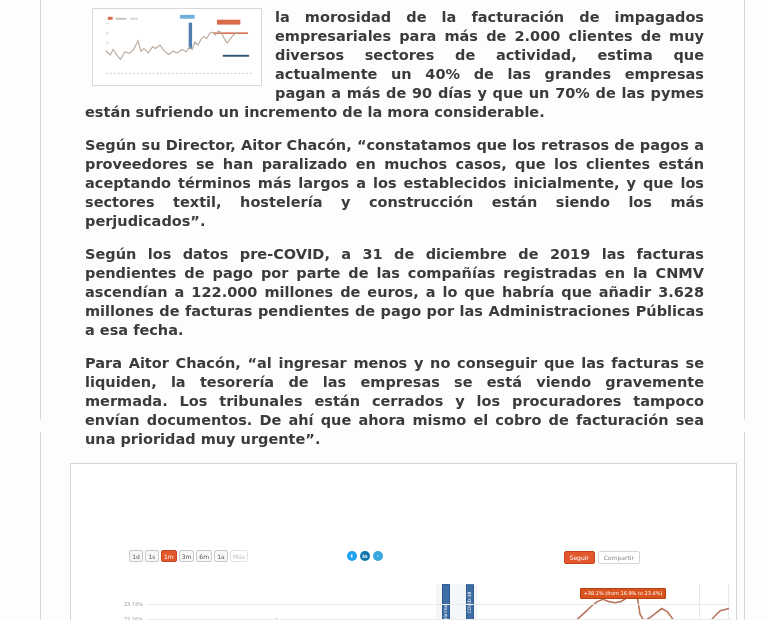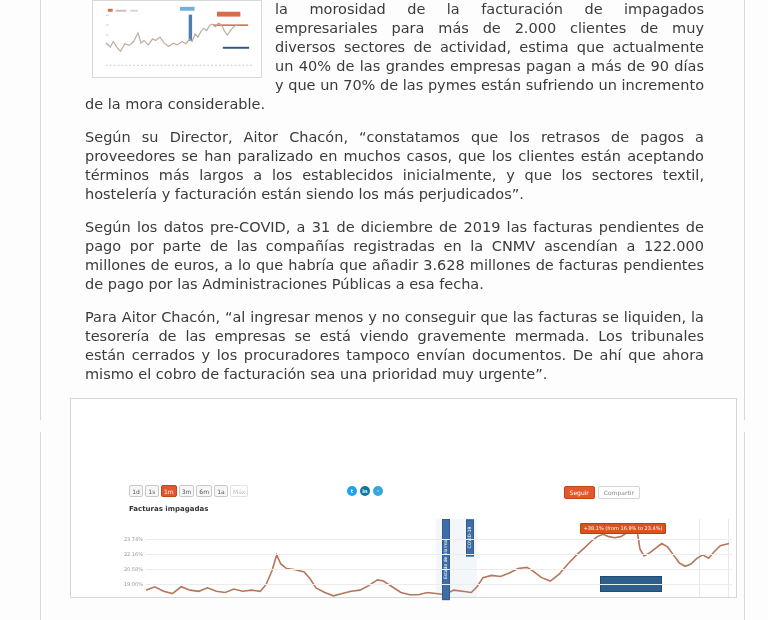--- a/index.html
+++ b/index.html
@@ -11,23 +11,24 @@
   }
   
   .vborder{position:absolute;width:1px;background:#d9d9d9;}
   .vb-left-top{left:40px;top:0;height:420px;}
   .vb-left-bottom{left:40px;top:432px;height:188px;}
   .vb-right-top{left:744px;top:0;height:420px;}
   .vb-right-bottom{left:744px;top:432px;height:188px;}
 
   .text-section{margin:0 64px 0 85px;}
   p.para{
-    margin:0 0 14px 0;
+    margin:8px 0 14px 0;
     font-size:14.5px;line-height:19px;
     text-align:justify;
+    font-weight:bold;
   }
   .thumb-box{
     float:left;width:170px;height:78px;
     margin:0 13px 10px 7px;
     border:1px solid #d8d8d8;background:#fff;
     box-sizing:border-box;
   }
   .thumb-box svg{display:block;width:100%;height:100%;}
 
   
@@ -119,21 +120,21 @@
       <rect x="97" y="14" width="3.5" height="27" fill="#4f7fae"></rect>
       <rect x="126" y="11" width="24" height="5" fill="#d96a4a"></rect>
       <rect x="122" y="24" width="36" height="1.6" fill="#d96a4a"></rect>
       <rect x="132" y="47" width="27" height="2" fill="#33567c"></rect>
       <line x1="12" y1="66" x2="162" y2="66" stroke="#cfc8c2" stroke-width="1" stroke-dasharray="2,2"></line>
       <polyline id="thumb-line" fill="none" stroke="#bcaca0" stroke-width="1.2" points="12.0,42.7 16.5,47.2 19.5,41.6 24.0,48.3 27.0,51.7 31.5,43.8 36.0,45.5 40.5,41.6 45.0,32.6 48.0,43.3 51.0,40.5 55.5,45.0 60.0,38.8 63.0,40.5 67.5,37.1 72.0,43.3 76.5,46.6 81.0,43.3 85.5,45.0 90.0,41.6 94.5,43.8 97.5,39.4 100.5,41.6 103.5,33.8 106.5,37.1 109.5,31.5 112.5,28.2 115.5,30.4 118.5,24.8 121.5,23.7 124.5,26.5 127.5,22.6 130.5,24.2 133.5,30.4 136.5,34.9 139.5,31.0 142.5,27.0 145.5,24.8 148.5,23.7"></polyline>
     </svg>
   </div>
 
   <p class="para">la morosidad de la facturación de impagados empresariales para más de 2.000 clientes de muy diversos sectores de actividad, estima que actualmente un 40% de las grandes empresas pagan a más de 90 días y que un 70% de las pymes están sufriendo un incremento de la mora considerable.</p>
-  <p class="para">Según su Director, Aitor Chacón, “constatamos que los retrasos de pagos a proveedores se han paralizado en muchos casos, que los clientes están aceptando términos más largos a los establecidos inicialmente, y que los sectores textil, hostelería y facturación están siendo los más perjudicados”.</p>
+  <p class="para">Según su Director, Aitor Chacón, “constatamos que los retrasos de pagos a proveedores se han paralizado en muchos casos, que los clientes están aceptando términos más largos a los establecidos inicialmente, y que los sectores textil, hostelería y construcción están siendo los más perjudicados”.</p>
   <p class="para">Según los datos pre-COVID, a 31 de diciembre de 2019 las facturas pendientes de pago por parte de las compañías registradas en la CNMV ascendían a 122.000 millones de euros, a lo que habría que añadir 3.628 millones de facturas pendientes de pago por las Administraciones Públicas a esa fecha.</p>
   <p class="para">Para Aitor Chacón, “al ingresar menos y no conseguir que las facturas se liquiden, la tesorería de las empresas se está viendo gravemente mermada. Los tribunales están cerrados y los procuradores tampoco envían documentos. De ahí que ahora mismo el cobro de facturación sea una prioridad muy urgente”.</p>
 </div>
 
 <div class="chart-box">
   <div class="widget-inner">
 
     <div class="toolbar">
       <div class="range-group" id="range-group">
           <div class="range-btn">1d</div>
@@ -150,21 +151,20 @@
         <div class="social" id="social-1" style="background: rgb(14, 118, 168);">in</div>
         <div class="social" id="social-2" style="background: rgb(53, 166, 222);">◦</div>
       </div>
 
       <div class="right-group">
         <div class="btn-follow">Seguir</div>
         <div class="btn-share">Compartir</div>
       </div>
     </div>
 
-    <div class="chart-title">Facturas impagadas</div>
 
     <div class="plot-wrap" id="plot-wrap">
 
       <div class="vband" style="left:49.5%;width:7%;"></div>
       <div class="gridline-v" style="left:94.4%;"></div>
       <div class="gridline-v" style="left:99.4%;"></div>
 
       <svg class="plot-svg" viewBox="0 0 100 100" preserveAspectRatio="none">
         <polyline id="main-line" fill="none" stroke="#b5765a" stroke-width="1.6" vector-effect="non-scaling-stroke" points="0.0,91.2 1.5,86.9 3.0,92.7 4.5,95.6 6.0,86.9 7.5,91.2 9.0,92.7 10.5,88.3 12.0,92.7 13.5,94.2 15.0,89.8 16.5,92.7 18.0,91.2 19.5,92.7 20.5,83.9 21.5,66.4 22.3,46.0 23.0,57.7 24.0,63.5 25.5,65.0 27.0,67.9 28.0,76.6 29.0,88.3 30.5,94.2 32.0,98.5 33.5,95.6 35.0,92.7 36.5,91.2 38.0,85.4 39.5,78.1 40.5,79.6 42.0,86.9 43.5,94.2 45.0,97.1 46.5,97.1 48.0,94.2 49.5,95.6 51.0,97.1 52.5,91.2 54.0,92.7 55.5,94.2 56.5,86.9 57.5,75.2 59.0,72.3 60.5,73.7 62.0,69.3 63.5,63.5 65.0,62.0 66.0,66.4 67.5,75.2 69.0,79.6 70.5,70.8 72.0,57.7 73.5,46.0 75.0,35.8 76.0,28.5 77.0,22.6 78.0,19.7 79.0,22.6 80.0,24.1 81.0,22.6 82.0,18.2 83.0,10.9 83.7,9.5 84.3,38.7 85.0,47.4 86.0,43.1 87.0,37.2 88.0,31.4 89.0,35.8 90.0,46.0 91.0,56.2 92.0,60.6 93.0,57.7 94.0,50.4 95.0,46.0 96.0,50.4 97.0,41.6 98.0,34.3 99.5,31.4"></polyline>
       </svg>

